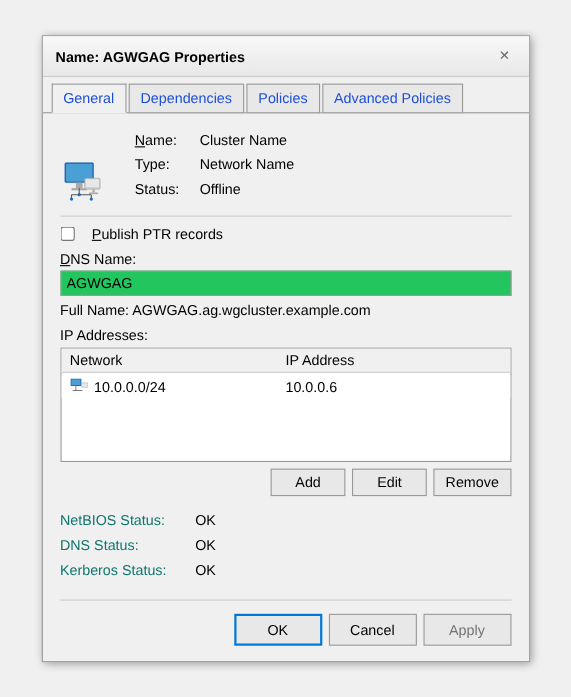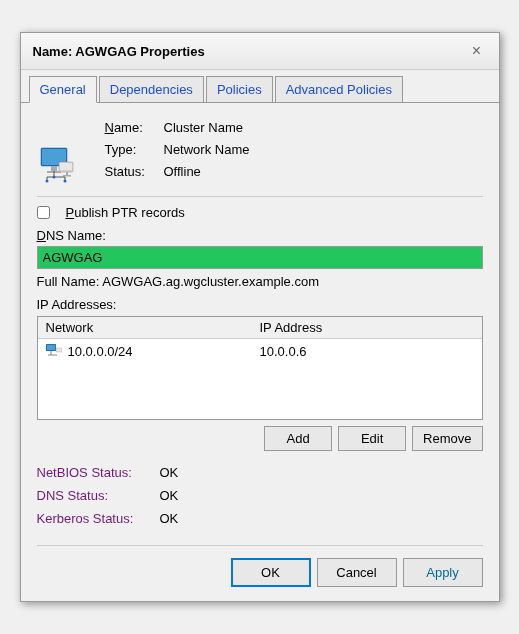--- a/index.html
+++ b/index.html
@@ -7,21 +7,21 @@
       font-family: 'Segoe UI', Tahoma, Geneva, Verdana, sans-serif;
       font-size: 13px;
       background: #f0f0f0;
       display: flex;
       justify-content: center;
       align-items: center;
       width: 519px;
       height: 634px;
     }
     .dialog {
-      width: 480px;
+      width: 444px;
       background: #f0f0f0;
       border: 1px solid #999;
       box-shadow: 2px 2px 8px rgba(0,0,0,0.4);
     }
     .title-bar {
       background: linear-gradient(to bottom, #f8f8f8, #e8e8e8);
       border-bottom: 1px solid #ccc;
       padding: 8px 12px;
       display: flex;
       justify-content: space-between;
@@ -193,21 +193,21 @@
     }
     .status-section {
       margin-bottom: 14px;
     }
     .status-row {
       display: flex;
       gap: 8px;
       font-size: 13px;
       line-height: 1.8;
     }
-    .status-key { min-width: 115px; color: #701a75; }
+    .status-key { min-width: 115px; color: #0f766e; }
     .status-val { color: #000; }
     .bottom-divider {
       border: none;
       border-top: 1px solid #ccc;
       margin: 6px 0;
     }
     .footer-buttons {
       display: flex;
       justify-content: flex-end;
       gap: 6px;
@@ -218,21 +218,21 @@
       padding: 5px 12px;
       border: 1px solid #999;
       background: #e8e8e8;
       font-size: 13px;
       cursor: pointer;
     }
     .footer-btn.primary {
       border: 2px solid #0078d7;
     }
     .footer-btn:disabled {
-      color: #0369a1;
+      color: #737373;
       cursor: default;
     }
   </style>
 </head>
 <body>
 
 <div class="dialog">
 
   <div class="title-bar">
     <span class="title-text">Name: AGWGAG Properties</span>

